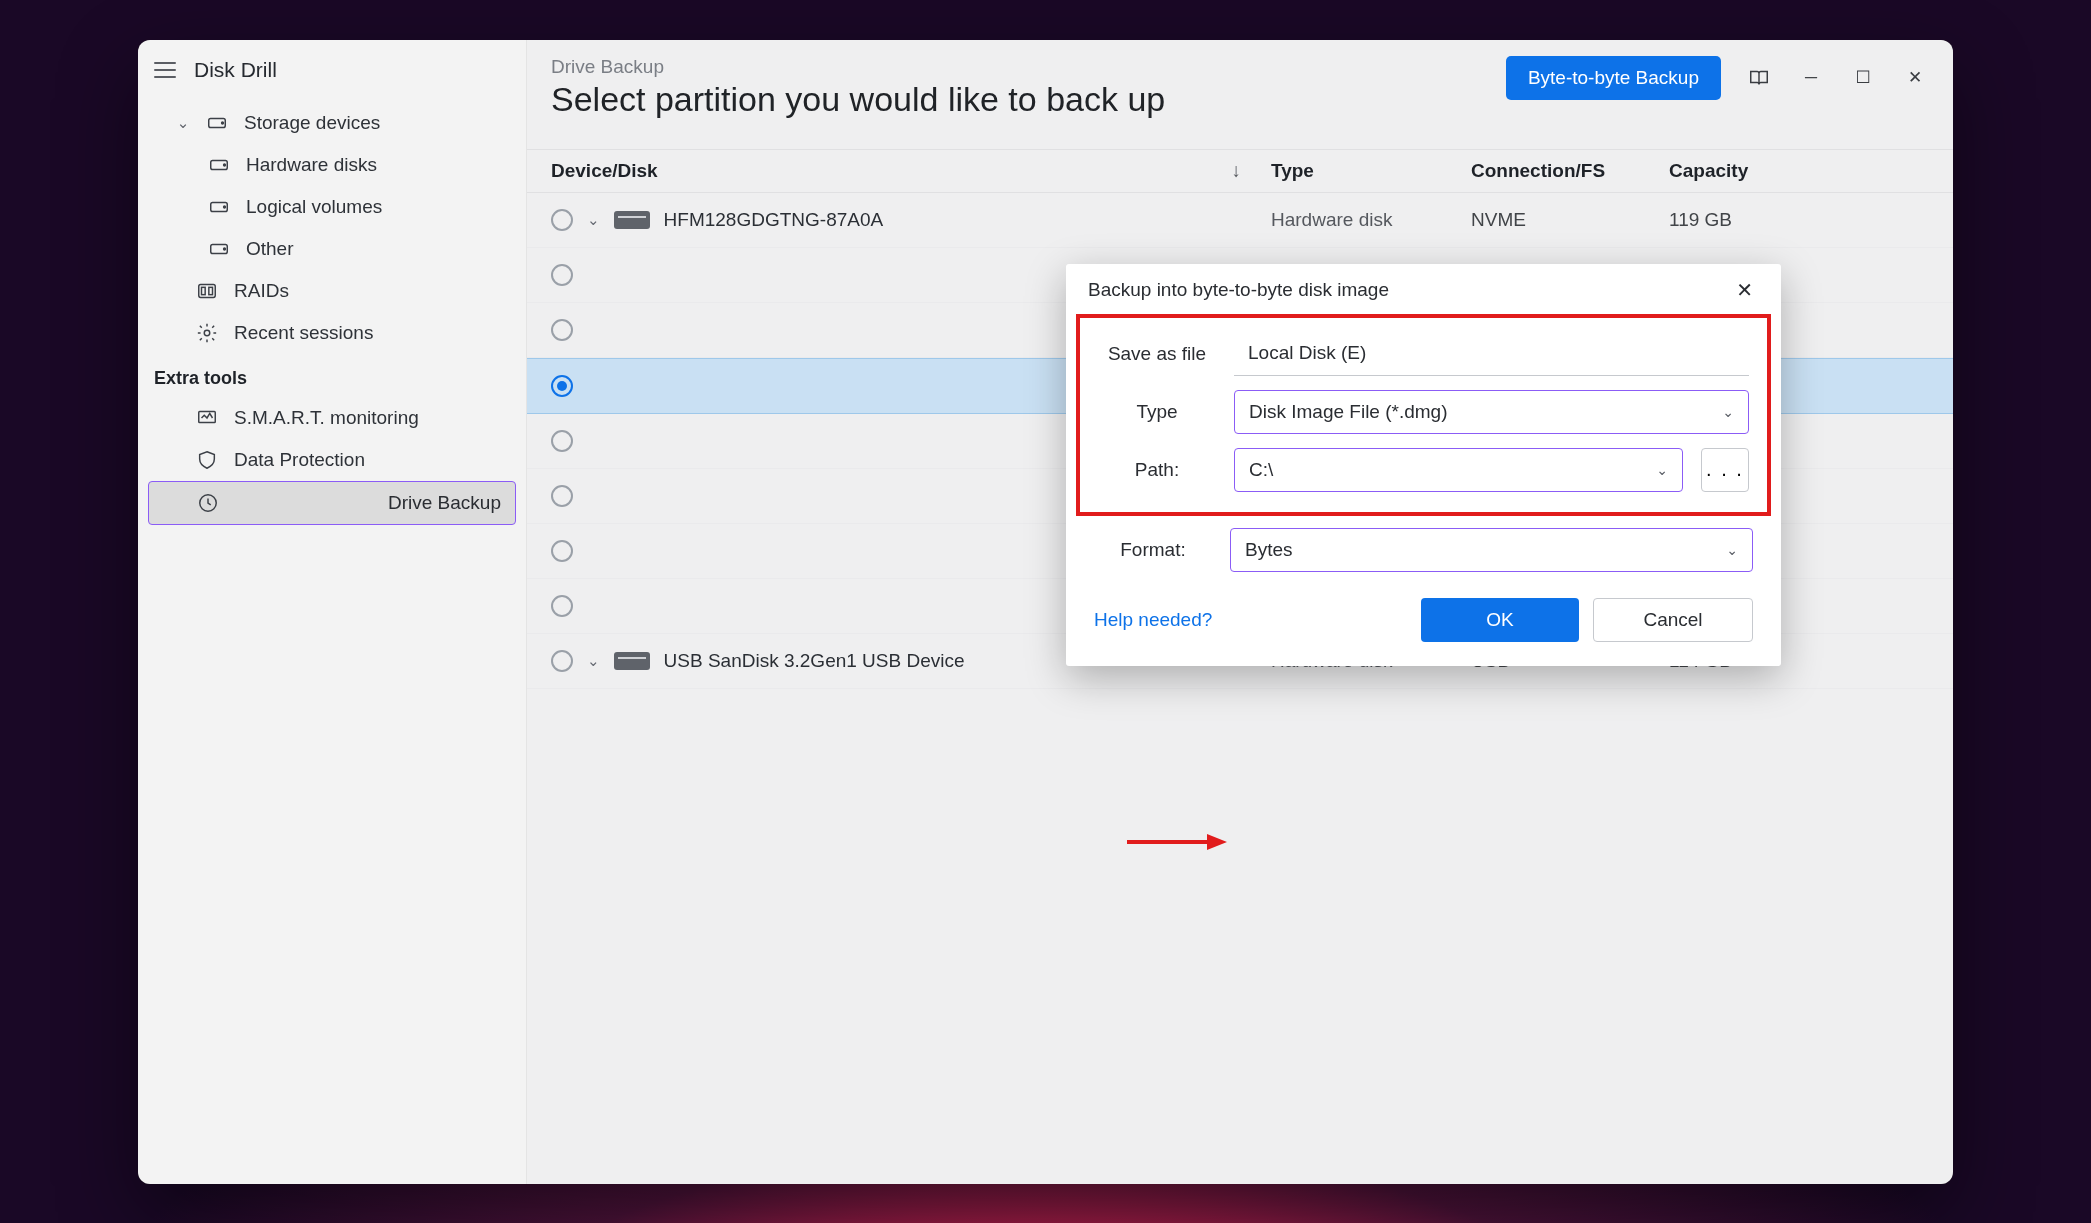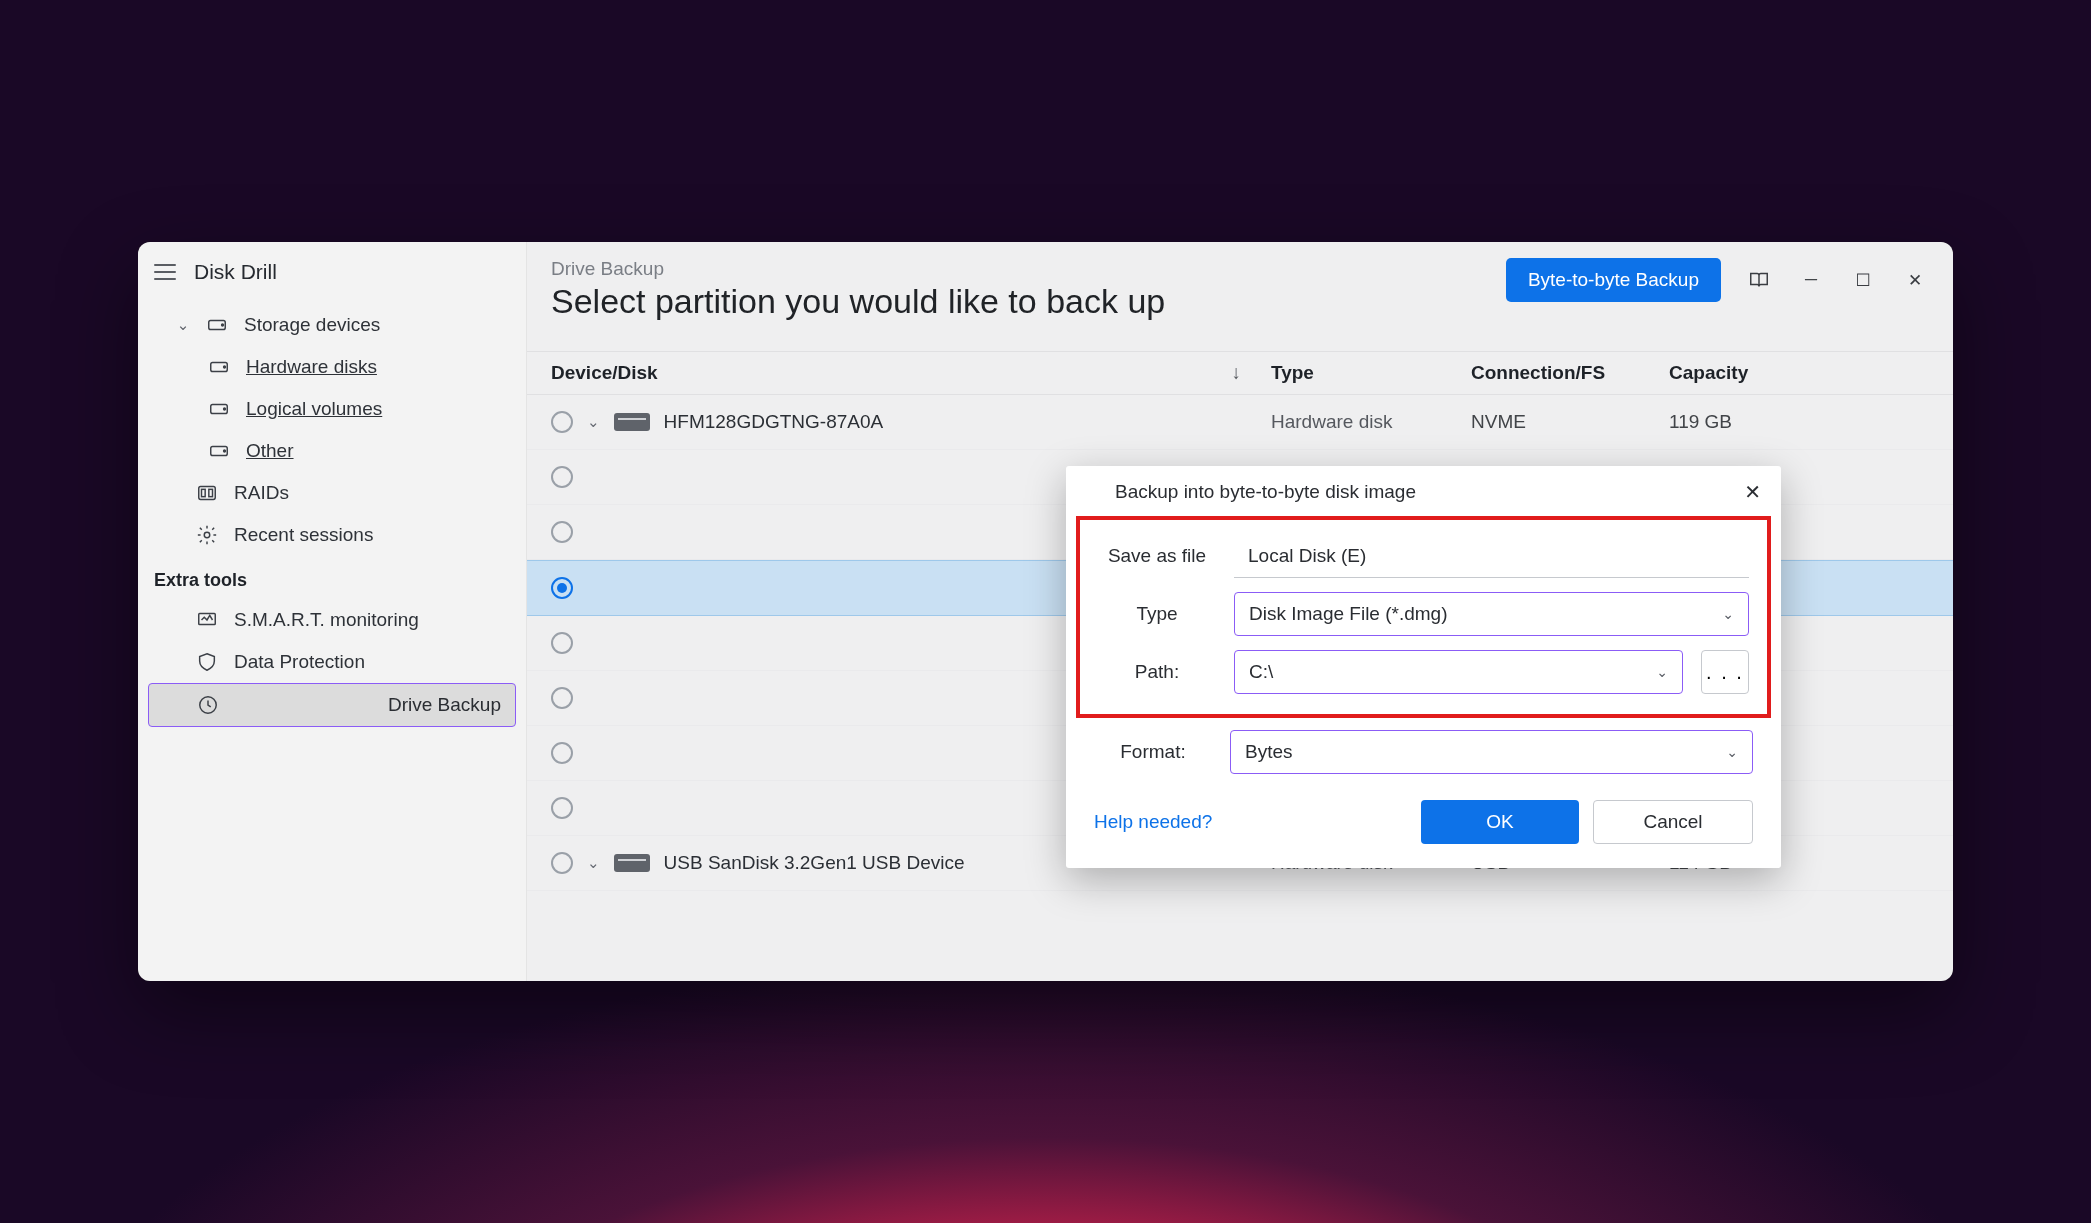--- a/index.html
+++ b/index.html
@@ -4,33 +4,33 @@
 <style>
   * { box-sizing: border-box; font-family: "Segoe UI", -apple-system, Arial, sans-serif; }
   html, body { margin:0; padding:0; height:100%; }
   body {
     background: radial-gradient(ellipse 70% 60% at 50% 120%, #ffcc33 0%, #ff6a3c 12%, #c1204a 28%, #4a1238 45%, #1a0826 70%);
     display:flex; align-items:center; justify-content:center;
     width:2091px; height:1223px;
   }
   
   .window {
-    width:1815px; height:739px; background:#404040; border-radius:12px;
+    width:1815px; height:1144px; background:#404040; border-radius:12px;
     display:flex; overflow:hidden; box-shadow:0 30px 80px rgba(0,0,0,.45);
     position:relative;
   }
   
   .sidebar { width:389px; background:#f3f3f3; border-right:1px solid #e4e4e4; padding:14px 10px 0 10px; }
   .side-top { display:flex; align-items:center; gap:18px; padding:4px 6px 20px 6px; }
   .ham { width:22px; height:16px; display:flex; flex-direction:column; justify-content:space-between; }
   .ham span{height:2px;background:#5a5d63;border-radius:1px;}
   .app-title { font-size:21px; color:#262a30; }
   .sec-head { font-size:18px; color:#1e2228; padding:14px 6px 8px 6px; font-weight:600; }
   .nav-item { display:flex; align-items:center; gap:16px; padding:10px 8px 10px 28px; border-radius:6px; color:#2e3238; font-size:19px; cursor:default; }
-  .nav-item.l2 { padding-left:60px;text-decoration:underline; }
+  .nav-item.l2 { padding-left:60px; }
   .nav-item.sel { background:#dcdcdc; }
   .nav-item .chev { width:14px; text-align:center; font-size:15px; color:#5e626a; }
   .ic { width:22px; height:22px; display:inline-flex; align-items:center; justify-content:center; }
   .ic svg{stroke:#3c4047;fill:none;stroke-width:1.6;}
   
   .main { flex:1; display:flex; flex-direction:column; background:#efeff0; position:relative; }
   .topbar { display:flex; align-items:flex-start; justify-content:space-between; padding:16px 24px 0 24px; }
   .breadcrumb { font-size:19px; color:#7a7e85; }
   .page-title { font-size:34px; color:#202327; margin-top:2px; }
   .top-right { display:flex; align-items:center; gap:24px; }
@@ -47,21 +47,21 @@
   .row .c-conn,.row .c-cap{color:#414448;}
   .row .c-dev{display:flex;align-items:center;gap:14px;}
   .radio{width:22px;height:22px;border:2px solid #9aa0a8;border-radius:50%;display:inline-block;flex:0 0 22px;}
   .radio.on{border-color:#0d72e8;display:flex;align-items:center;justify-content:center;}
   .radio.on::after{content:"";width:10px;height:10px;background:#0d72e8;border-radius:50%;}
   .diskimg{width:36px;height:18px;background:#5f636a;border-radius:3px;position:relative;}
   .diskimg::after{content:"";position:absolute;left:4px;right:4px;top:5px;height:2px;background:#d0d2d6;}
   .rowchev{font-size:15px;color:#636770;}
   
   .dialog{position:absolute;left:539px;top:224px;width:715px;background:#fff;border-radius:3px;box-shadow:0 12px 40px rgba(0,0,0,.28);padding:0 0 24px 0;}
-  .dlg-head{display:flex;align-items:center;justify-content:space-between;padding:14px 20px 12px 22px;font-size:19px;color:#2a2d32;margin-left:27px;}
+  .dlg-head{display:flex;align-items:center;justify-content:space-between;padding:14px 28px 12px 22px;font-size:19px;color:#2a2d32;}
   .close-x{font-size:20px;color:#2a2d32;}
   .redbox{border:4px solid #e11c1c;margin:0 10px 12px 10px;padding:14px 18px 20px 18px;}
   .form-row{display:flex;align-items:center;gap:18px;margin-top:14px;}
   .form-row:first-child{margin-top:0;}
   .flab{flex:0 0 118px;text-align:center;font-size:19px;color:#2a2d32;}
   .txt,.sel{flex:1;height:44px;border:1px solid #8b5cf6;border-radius:4px;padding:0 14px;font-size:19px;color:#2a2d32;display:flex;align-items:center;justify-content:space-between;background:#fff;}
   .txt.noborder{border:none;border-bottom:1px solid #c6c9ce;border-radius:0;}
   .dots{width:48px;height:44px;border:1px solid #c6c9ce;border-radius:4px;display:flex;align-items:center;justify-content:center;font-size:20px;letter-spacing:2px;}
   .sel .chev-d{font-size:14px;color:#5a5e66;}
   .nonred{padding:0 28px;}

